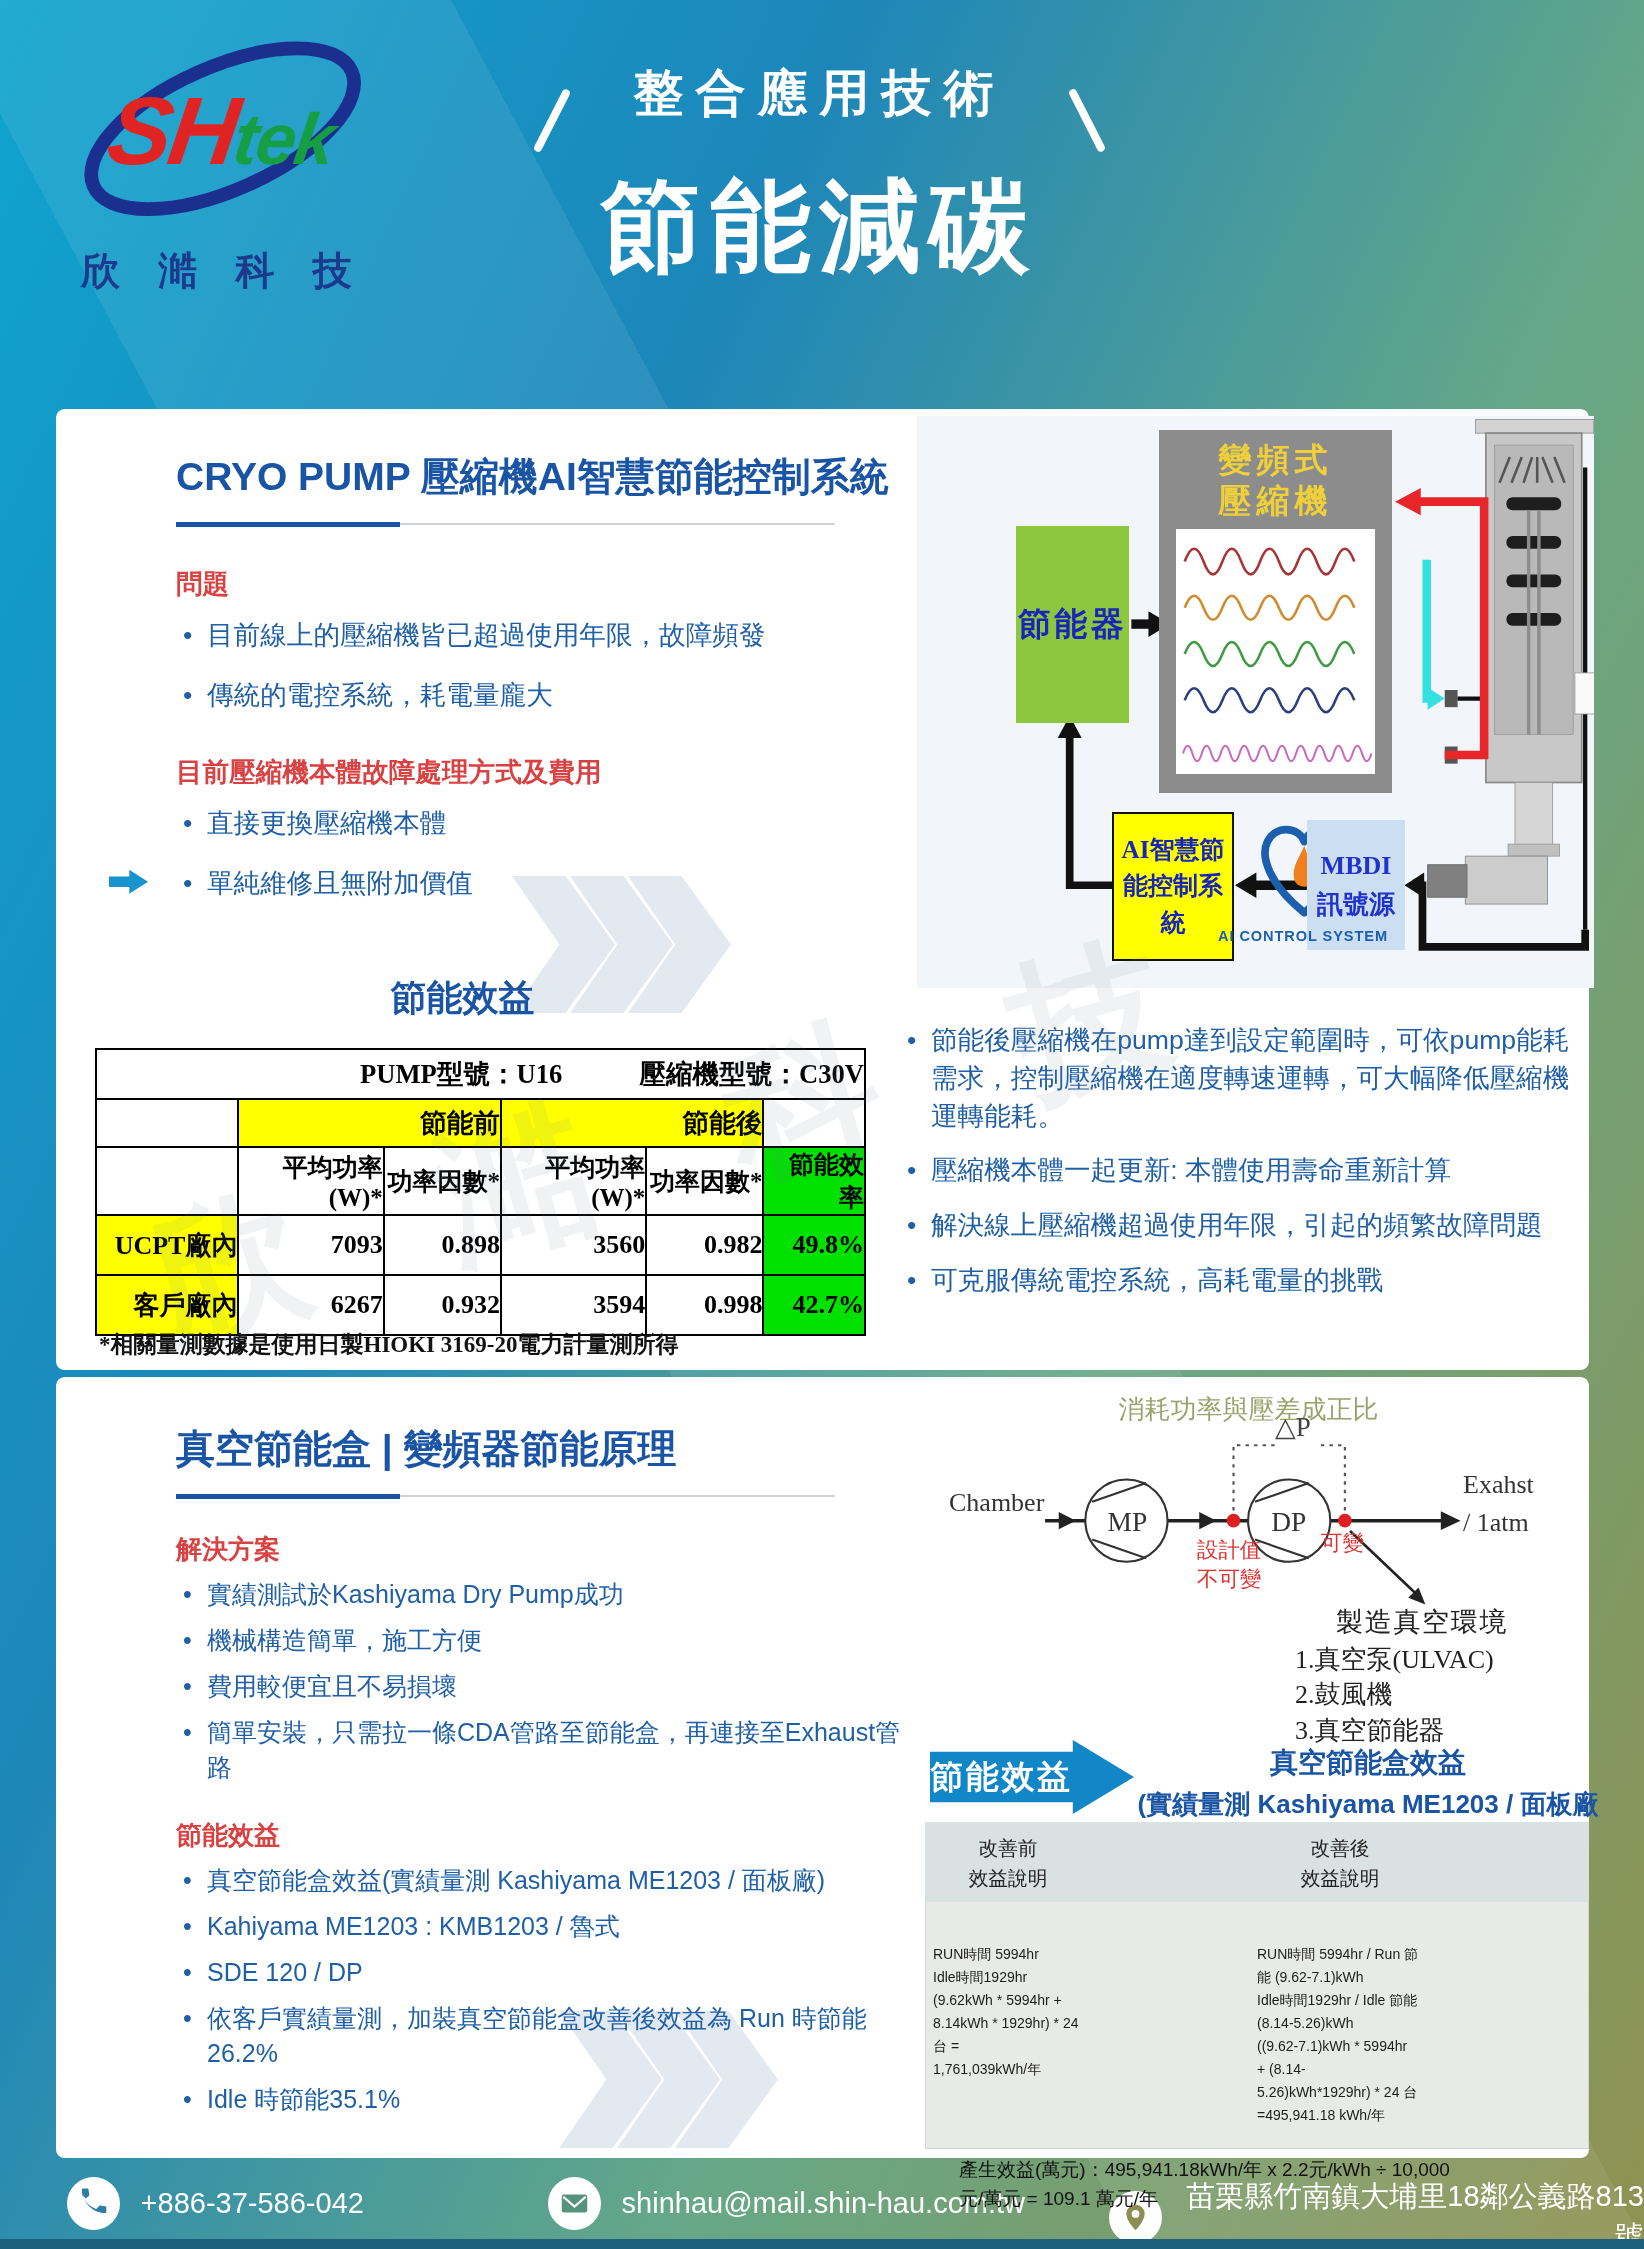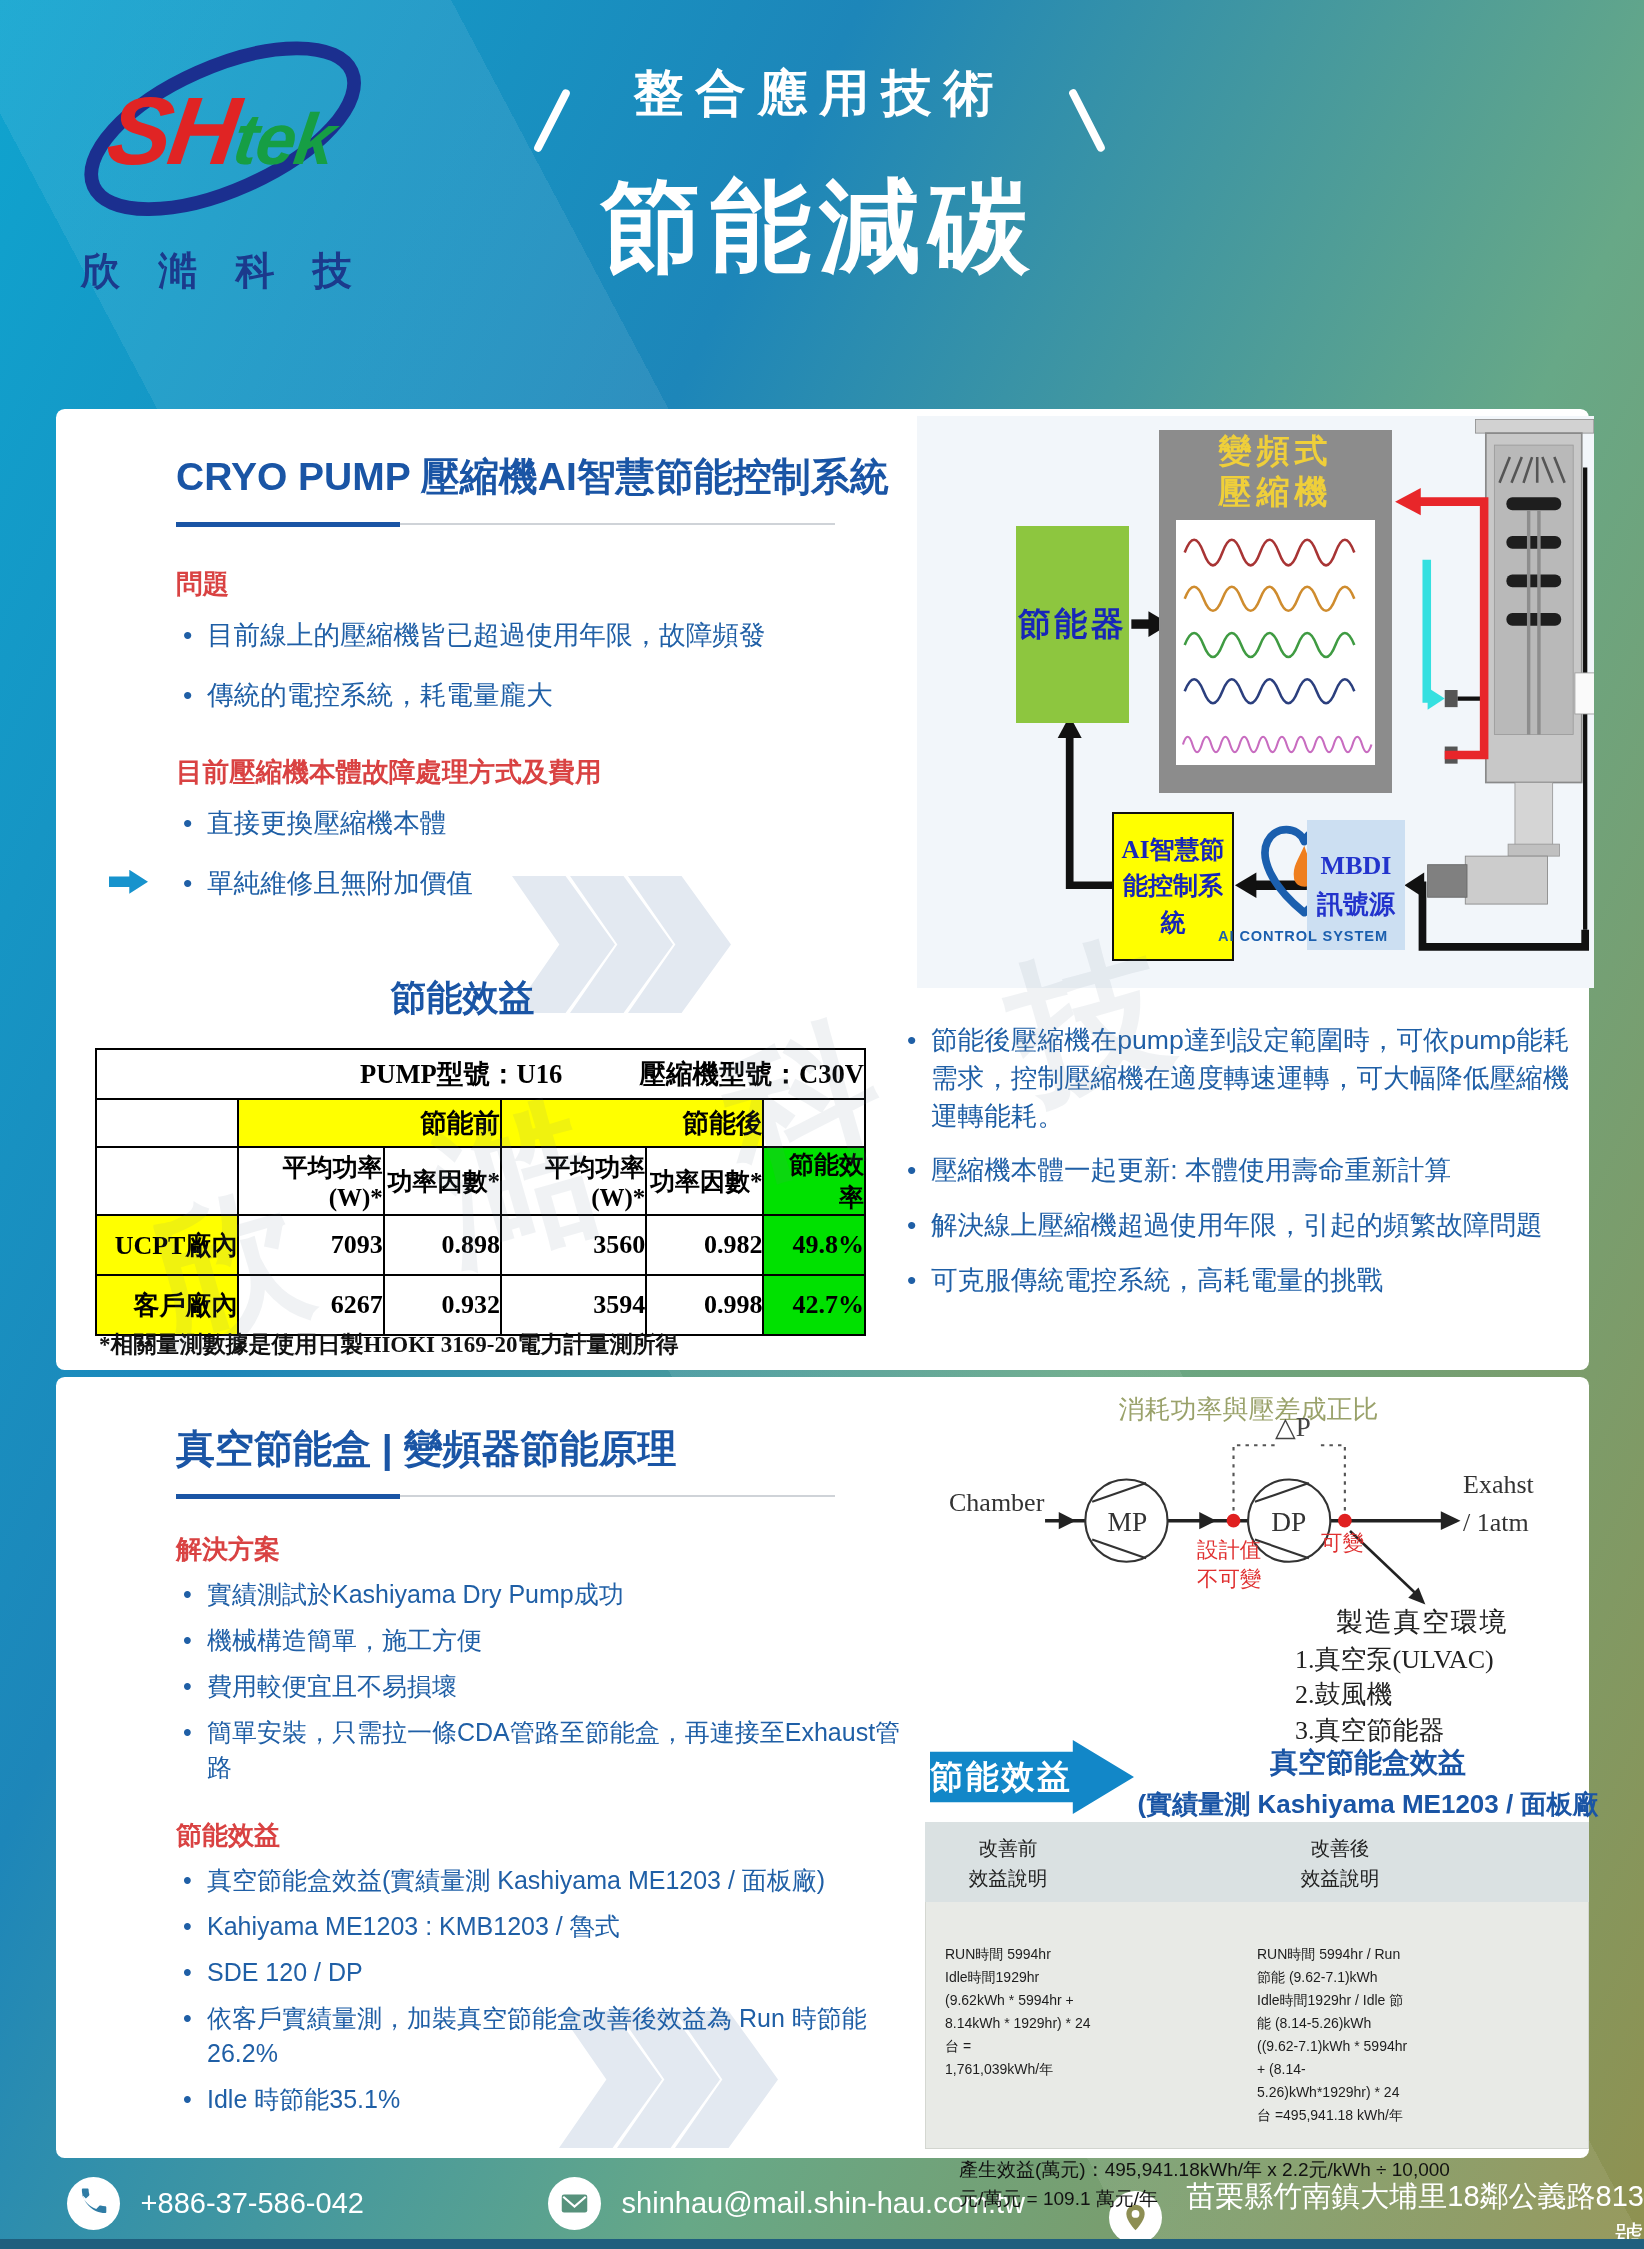--- a/index.html
+++ b/index.html
@@ -68,21 +68,21 @@
       font-size:23px; font-weight:bold; color:#111; z-index:2;}
 
   .c1-rightlist { position:absolute; left:844px; top:613px; width:685px; }
   .c1-rightlist li { margin-bottom:17px; font-size:27px; line-height:1.55; }
 
   
   .c1-diagram { position:absolute; left:861px; top:6.9px; width:677px; height:572px; background:#f2f6fa; }
   .dg-box { position:absolute; display:flex; flex-direction:column; align-items:center; justify-content:center; text-align:center; }
   .dg-green { left:99px; top:110px; width:113px; height:197px; background:#8dc63f; }
   .dg-green span { font-family:"Liberation Serif", serif; font-size:33px; font-weight:bold; color:#1726b8; letter-spacing:3.4px;}
-  .dg-gray { left:242px; top:13.7px; width:233px; height:363px; background:#8c8c8c; justify-content:flex-start; padding-top:1px;}
+  .dg-gray { left:242px; top:13.7px; width:233px; height:363px; background:#8c8c8c; justify-content:flex-start; padding-top:10px;}
   .dg-gray .inv { font-family:"Liberation Serif", serif; font-size:33px; font-weight:bold; color:#efcf3a; line-height:1.25; letter-spacing:5.1px;}
   .dg-wave { margin-top:6.9px; width:199px; height:245px; background:#fff; }
   .dg-yellow { left:195px; top:396px; width:122px; height:149px; background:#ffff00; border:2.6px solid #111; }
   .dg-yellow span { font-family:"Liberation Serif", serif; font-size:25px; font-weight:bold; color:#1726b8; line-height:1.45;}
   .dg-mbdi { left:390px; top:404px; width:98px; height:130px; background:#cder; background:#ccdff2; }
   .dg-mbdi span { font-family:"Liberation Serif", serif; font-size:26px; font-weight:bold; color:#2233cc; line-height:1.5;}
   .dg-ailabel { position:absolute; left:283px; top:512px; width:206px; text-align:center;
       font-size:14.6px; font-weight:bold; color:#1b5fae; letter-spacing:0.9px; }
   .dg-svg { position:absolute; left:0; top:0; }
 
@@ -107,21 +107,21 @@
       clip-path:polygon(0 16%,70% 16%,70% 0,100% 50%,70% 100%,70% 84%,0 84%);
       display:flex; align-items:center; z-index:2;}
   .c2-badge span { width:70%; text-align:center; color:#fff; font-size:33px; font-weight:bold; letter-spacing:2.6px;}
   .c2-caption { position:absolute; left:1081px; top:367px; width:462px; text-align:center; color:#1a55a5; font-weight:bold; z-index:2;}
   .c2-caption .cap1 { font-size:28px; }
   .c2-caption .cap2 { font-size:26px; margin-top:5.1px;}
   .c2-stats { position:absolute; left:869px; top:445px; width:664px; height:327px; background:#e8eae6;
       box-shadow:0 0 0 0.9px #d2d5cf inset; color:#1d1d1d; z-index:2;}
   .stats-head { display:flex; background:#dae1e2; padding:12px 0 8.6px 0; }
   .stats-head div { width:50%; text-align:center; font-size:19.7px; line-height:1.5; color:#222;}
-  .stats-body { display:flex; margin-top:41px; padding:0 20px; }
+  .stats-body { display:flex; margin-top:41px; padding:0 8px; }
   .stats-body div { width:50%; font-size:14px; line-height:1.65; }
   .stats-result { margin:29px 17px 0 34px; font-size:19px; line-height:1.5; color:#111;}
 
   
   .footer { position:absolute; left:0; top:2158px; width:1644px; height:92px; }
   .footer-strip { position:absolute; left:0; bottom:0; width:100%; height:11px; background:#1f5f7e; }
   .contact { position:absolute; top:19px; display:flex; align-items:center; color:#fff; font-size:29px;text-align:right; }
   .contact .cicon { width:53px; height:53px; background:#fff; border-radius:50%; margin-right:20.6px;
       display:flex; align-items:center; justify-content:center; flex:0 0 53px;}
   .ct-phone { left:67px; } .ct-mail { left:548px; } .ct-addr { left:1109px; }

